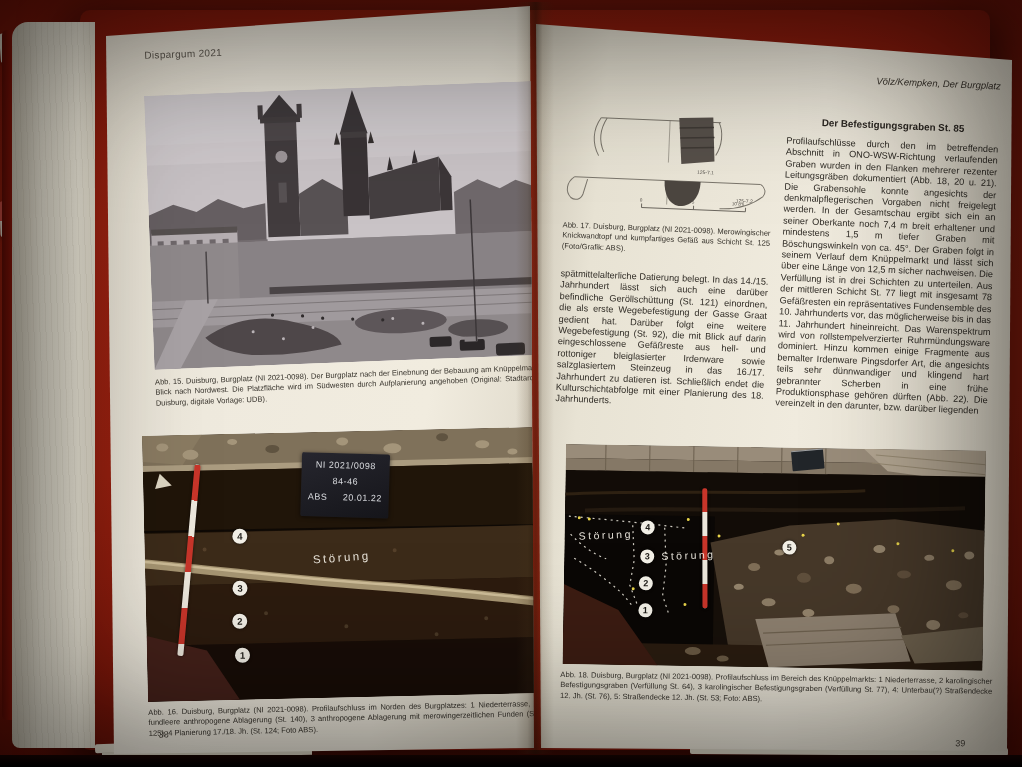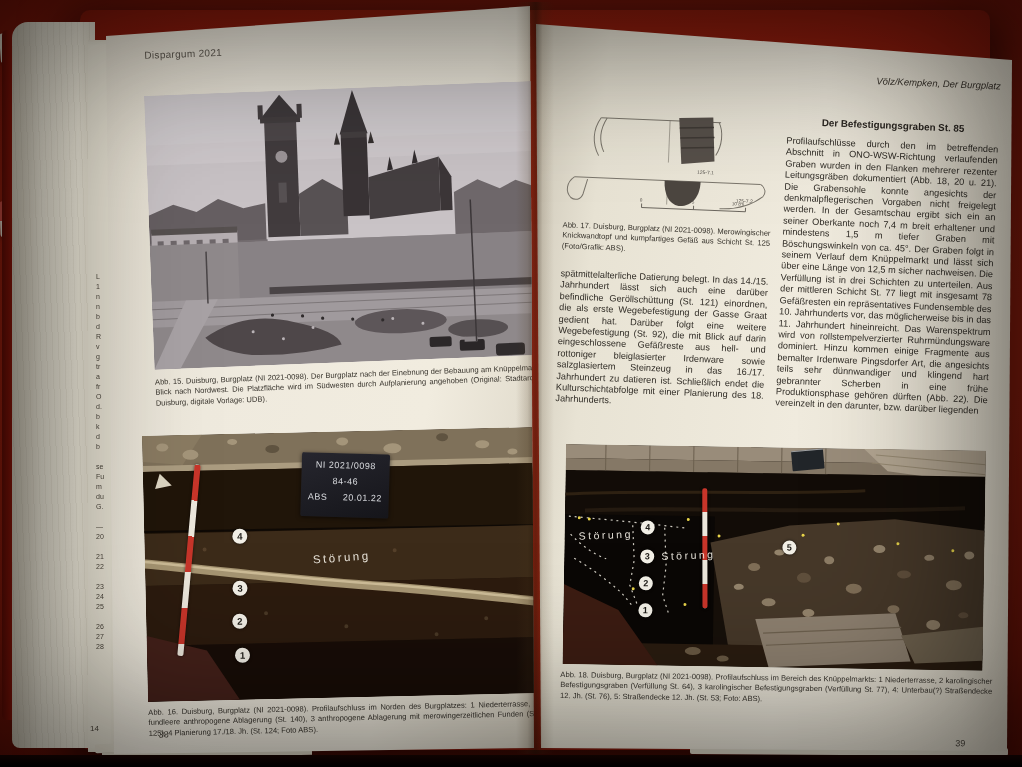--- a/index.html
+++ b/index.html
@@ -112,61 +112,20 @@
 <body>
 
 <div class="stage">
   <div class="cloth"></div>
   <div class="book-shadow"></div>
   <div class="tab-a"></div>
   <div class="tab-b"></div>
   <div class="cover-edge"></div>
   <div class="stack-left"></div>
 
-  <div class="under-page">
-    <div class="fragments">L
-1
-n
-n
-b
-d
-R
-v
-g
-tr
-a
-fr
-O
-d.
-b
-k
-d
-b
-
-se
-Fu
-m
-du
-G.
-
-—
-20
-
-21
-22
-
-23
-24
-25
-
-26
-27
-28</div>
-    <div class="under-page-num">14</div>
-  </div>
   <div class="slip1"></div>
   <div class="slip2"></div>
   <div class="bottom-strip"></div>
 
   <div class="page-left">
     <div class="lp-top">
       <div class="lp-header">Dispargum 2021</div>
 
       <div class="fig15">
         <svg width="388" height="274" viewBox="0 0 388 274" xmlns="http://www.w3.org/2000/svg">

